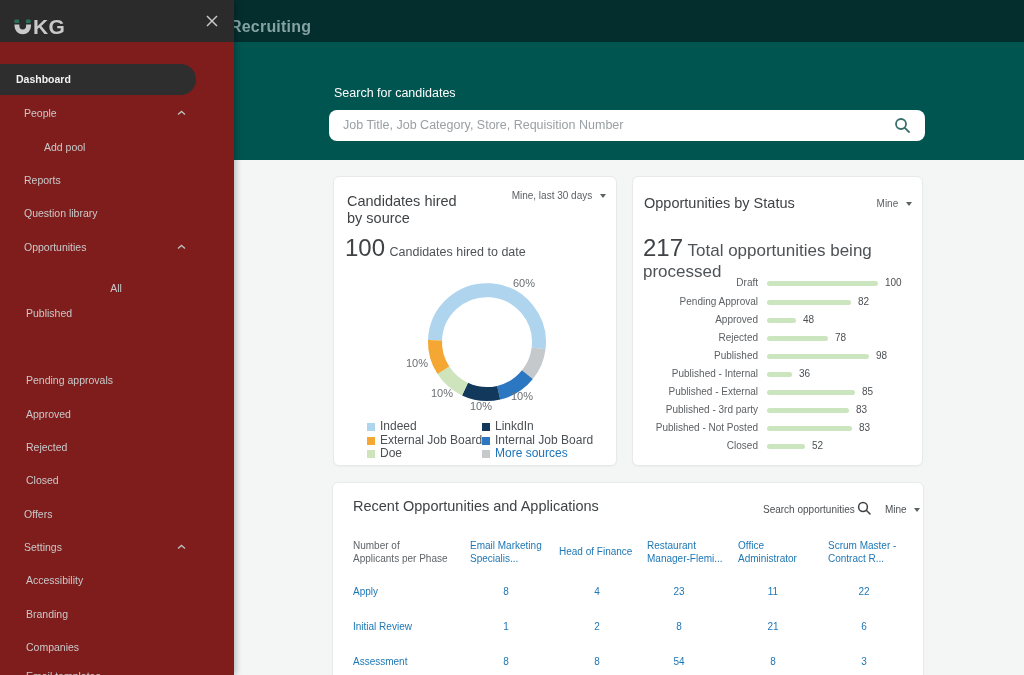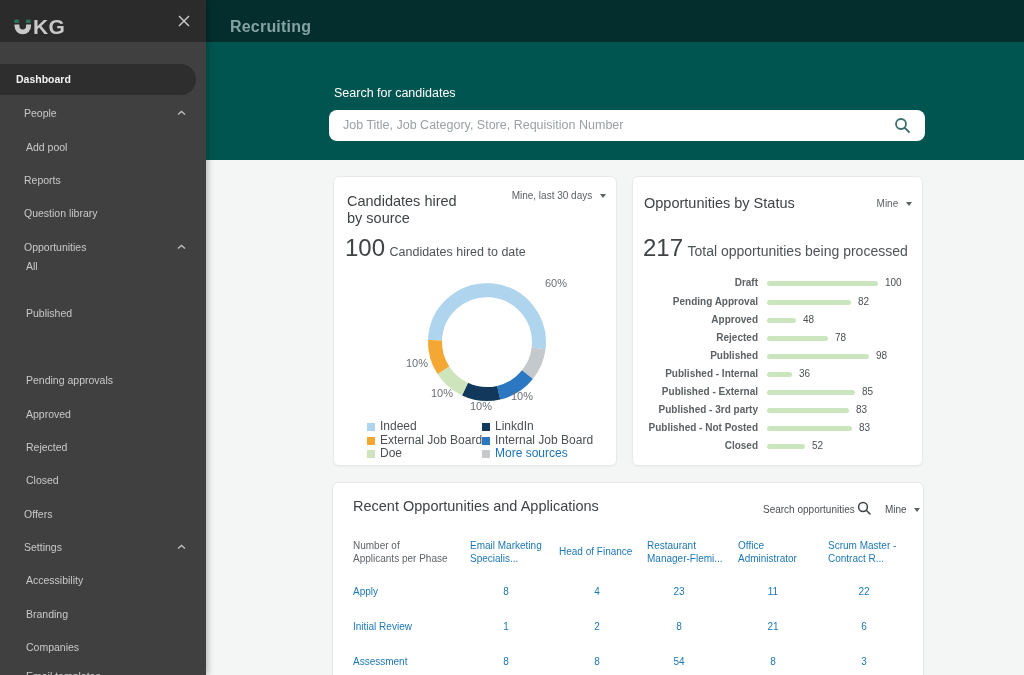--- a/index.html
+++ b/index.html
@@ -7,47 +7,47 @@
 .abs { position:absolute; }
 
 #header { position:absolute; left:0; top:0; width:1024px; height:42px; background:#042e2e; }
 #header .title { position:absolute; left:230px; top:0; line-height:53px; color:#7fa0a0; color:#84a2a2; font-size:16px; font-weight:bold; letter-spacing:.2px; }
 
 #banner { position:absolute; left:0; top:42px; width:1024px; height:118px; background:#005551; }
 #banner .lbl { position:absolute; left:334px; top:44px; color:#fdfdfd; font-size:12.5px; }
 #banner .search { position:absolute; left:329px; top:68px; width:596px; height:31px; background:#ffffff; border-radius:8px; }
 #banner .search .ph { position:absolute; left:14px; top:0; line-height:31px; color:#9aa0a3; font-size:12.5px; }
 
-#sidebar { position:absolute; left:0; top:0; width:206px; height:675px; background:#404040; box-shadow:2px 0 6px rgba(0,0,0,.25); }
+#sidebar { position:absolute; left:0; top:0; width:234px; height:675px; background:#7f1d1d; box-shadow:2px 0 6px rgba(0,0,0,.25); }
 #sidebar .top { position:absolute; left:0; top:0; width:100%; height:42px; background:#2b2b2b; }
 #sidebar .pill { position:absolute; left:0; top:64px; width:196px; height:31px; background:#2e2e2e; border-radius:0 16px 16px 0; }
 #sidebar .pill span { position:absolute; left:16px; top:0; line-height:31px; color:#f2f2f2; font-size:10.5px; font-weight:bold; }
 .mi { position:absolute; left:0; width:206px; height:20px; color:#c9c9c9; font-size:10.5px; line-height:20px; }
 .mi .t1 { margin-left:24px; }
 .mi .t2 { margin-left:26px; }
 .mi svg { position:absolute; right:20px; top:7px; }
 
 .card { position:absolute; background:#fff; border:1px solid #e8e9ea; border-radius:6px; box-shadow:0 1px 2px rgba(0,0,0,.04); }
 #card1 { left:333px; top:176px; width:284px; height:290px; }
 #card2 { left:632px; top:176px; width:291px; height:290px; }
 #card3 { left:332px; top:482px; width:592px; height:220px; }
 .ctitle { color:#3f4346; font-size:14.5px; font-weight:normal; }
 .mine { position:absolute; color:#5c6164; font-size:10px; }
 .caret { display:inline-block; width:0; height:0; border-left:3.5px solid transparent; border-right:3.5px solid transparent; border-top:4px solid #5c6164; margin-left:5px; vertical-align:middle; }
 .big { color:#3f4346; font-size:24px; }
-.sub { color:#4e5357; font-size:14px; }
+.sub { color:#4e5357; font-size:17px; }
 
 .pct { position:absolute; color:#6b6f72; font-size:11px; }
 
 .leg { position:absolute; font-size:12px; color:#4c5054; }
 .leg .sq { display:inline-block; width:8px; height:8px; margin-right:5px; vertical-align:-0.5px; }
 .link { color:#1b74ba; }
 
 .brow { position:absolute; height:12px; }
-.blab { position:absolute; right:166px; top:0; color:#5d6164; font-size:10px; line-height:12px; white-space:nowrap;font-weight:bold; }
+.blab { position:absolute; right:166px; top:0; color:#5d6164; font-size:10px; line-height:12px; white-space:nowrap; }
 .bbar { position:absolute; left:134px; top:3.5px; height:5px; border-radius:2.5px; background:#cbe5bf; }
 .bval { position:absolute; top:0; color:#4c5053; font-size:10px; line-height:12px; }
 
 .th { color:#1d77b5; font-size:10px; line-height:12.5px; }
 .gray2 { color:#5f6468; font-size:10px; line-height:12.5px; }
 .cellnum { position:absolute; color:#1d77b5; font-size:10px; text-align:center; width:40px; }
 .rowlab { position:absolute; left:20px; color:#1d77b5; font-size:10px; }
 </style>
 </head>
 <body>
@@ -74,21 +74,21 @@
       <span class="big">100</span> <span class="sub" style="font-size:12.5px">Candidates hired to date</span>
     </div>
     <svg class="abs" style="left:0;top:0;" width="284" height="290" viewBox="0 0 284 290">
       <path d="M101.0,163.2 A52,52 0 1 1 204.6,171.3" fill="none" stroke="#aed4ee" stroke-width="14"></path>
       <path d="M204.6,171.3 A52,52 0 0 1 193.4,197.7" fill="none" stroke="#c6c9cc" stroke-width="14"></path>
       <path d="M193.4,197.7 A52,52 0 0 1 164.7,215.7" fill="none" stroke="#2c77c2" stroke-width="14"></path>
       <path d="M164.7,215.7 A52,52 0 0 1 131.0,212.1" fill="none" stroke="#12395c" stroke-width="14"></path>
       <path d="M131.0,212.1 A52,52 0 0 1 109.4,193.3" fill="none" stroke="#cde4bc" stroke-width="14"></path>
       <path d="M109.4,193.3 A52,52 0 0 1 101.0,163.2" fill="none" stroke="#f5a733" stroke-width="14"></path>
     </svg>
-    <div class="pct" style="left:179px; top:100px;margin-left:32px;">60%</div>
+    <div class="pct" style="left:179px; top:100px;">60%</div>
     <div class="pct" style="left:72px;  top:180px;">10%</div>
     <div class="pct" style="left:97px;  top:210px;">10%</div>
     <div class="pct" style="left:136px; top:223px;">10%</div>
     <div class="pct" style="left:177px; top:213px;">10%</div>
     <div class="leg" style="left:33px; top:242px;"><span class="sq" style="background:#aed4ee"></span>Indeed</div>
     <div class="leg" style="left:33px; top:256px;"><span class="sq" style="background:#f5a733"></span>External Job Board</div>
     <div class="leg" style="left:33px; top:269px;"><span class="sq" style="background:#cde4bc"></span>Doe</div>
     <div class="leg" style="left:148px; top:242px;"><span class="sq" style="background:#12395c"></span>LinkdIn</div>
     <div class="leg" style="left:148px; top:256px;"><span class="sq" style="background:#2c77c2"></span>Internal Job Board</div>
     <div class="leg" style="left:148px; top:269px;"><span class="sq" style="background:#c6c9cc"></span><span class="link">More sources</span></div>
@@ -200,27 +200,27 @@
         <line x1="1" y1="1" x2="11" y2="11" stroke="#c9c9c9" stroke-width="1.5"></line>
         <line x1="11" y1="1" x2="1" y2="11" stroke="#c9c9c9" stroke-width="1.5"></line>
       </svg>
     </div>
     <div class="pill">
       <span>Dashboard</span>
     </div>
     <div class="mi" style="top:103px;"><span class="t1">People</span><svg width="9" height="6" viewBox="0 0 9 6">
         <polyline points="1,4.5 4.5,1.5 8,4.5" fill="none" stroke="#bdbdbd" stroke-width="1.4"></polyline>
       </svg></div>
-    <div class="mi" style="top:137px;"><span class="t2">Add pool</span></div>
+    <div class="mi" style="top:137px;padding-left:18px;"><span class="t2">Add pool</span></div>
     <div class="mi" style="top:170px;"><span class="t1">Reports</span></div>
     <div class="mi" style="top:203px;"><span class="t1">Question library</span></div>
     <div class="mi" style="top:237px;"><span class="t1">Opportunities</span><svg width="9" height="6" viewBox="0 0 9 6">
         <polyline points="1,4.5 4.5,1.5 8,4.5" fill="none" stroke="#bdbdbd" stroke-width="1.4"></polyline>
       </svg></div>
-    <div class="mi" style="top:256px;"><span class="t2">All</span></div>
+    <div class="mi" style="top:278px;text-align:center;"><span class="t2">All</span></div>
     <div class="mi" style="top:303px;"><span class="t2">Published</span></div>
     <div class="mi" style="top:370px;"><span class="t2">Pending approvals</span></div>
     <div class="mi" style="top:404px;"><span class="t2">Approved</span></div>
     <div class="mi" style="top:437px;"><span class="t2">Rejected</span></div>
     <div class="mi" style="top:470px;"><span class="t2">Closed</span></div>
     <div class="mi" style="top:504px;"><span class="t1">Offers</span></div>
     <div class="mi" style="top:537px;"><span class="t1">Settings</span><svg width="9" height="6" viewBox="0 0 9 6">
         <polyline points="1,4.5 4.5,1.5 8,4.5" fill="none" stroke="#bdbdbd" stroke-width="1.4"></polyline>
       </svg></div>
     <div class="mi" style="top:570px;"><span class="t2">Accessibility</span></div>

